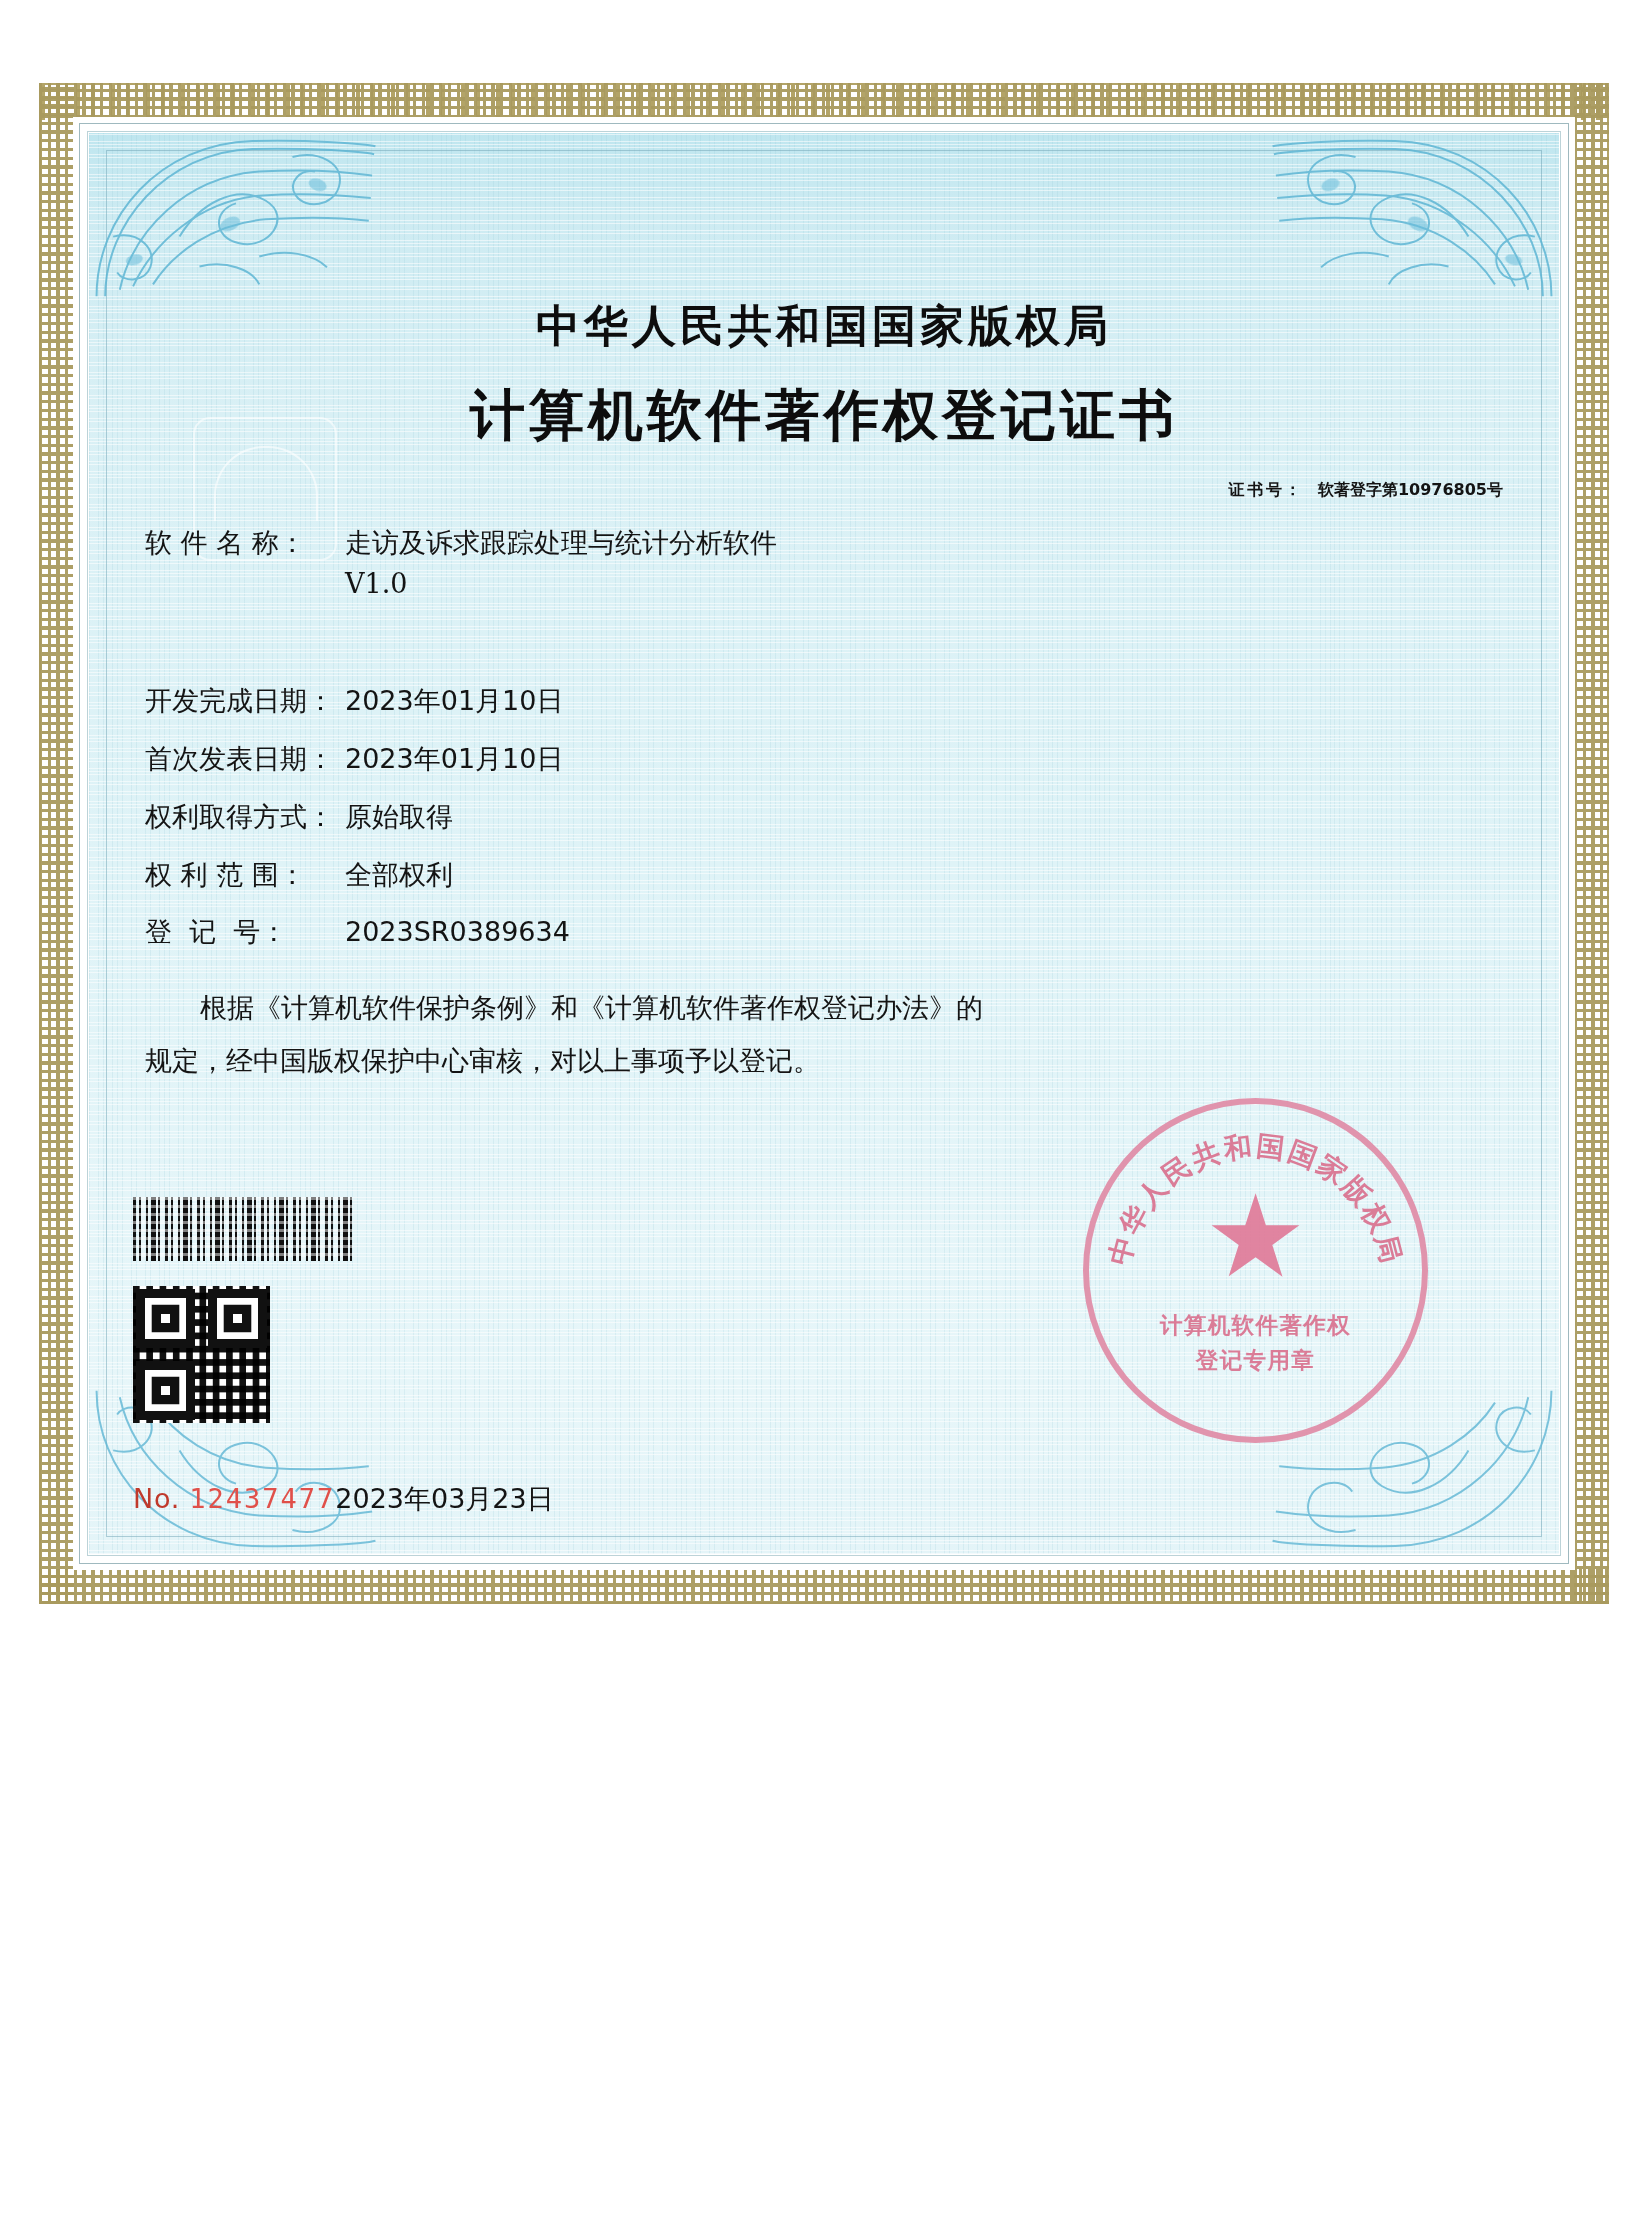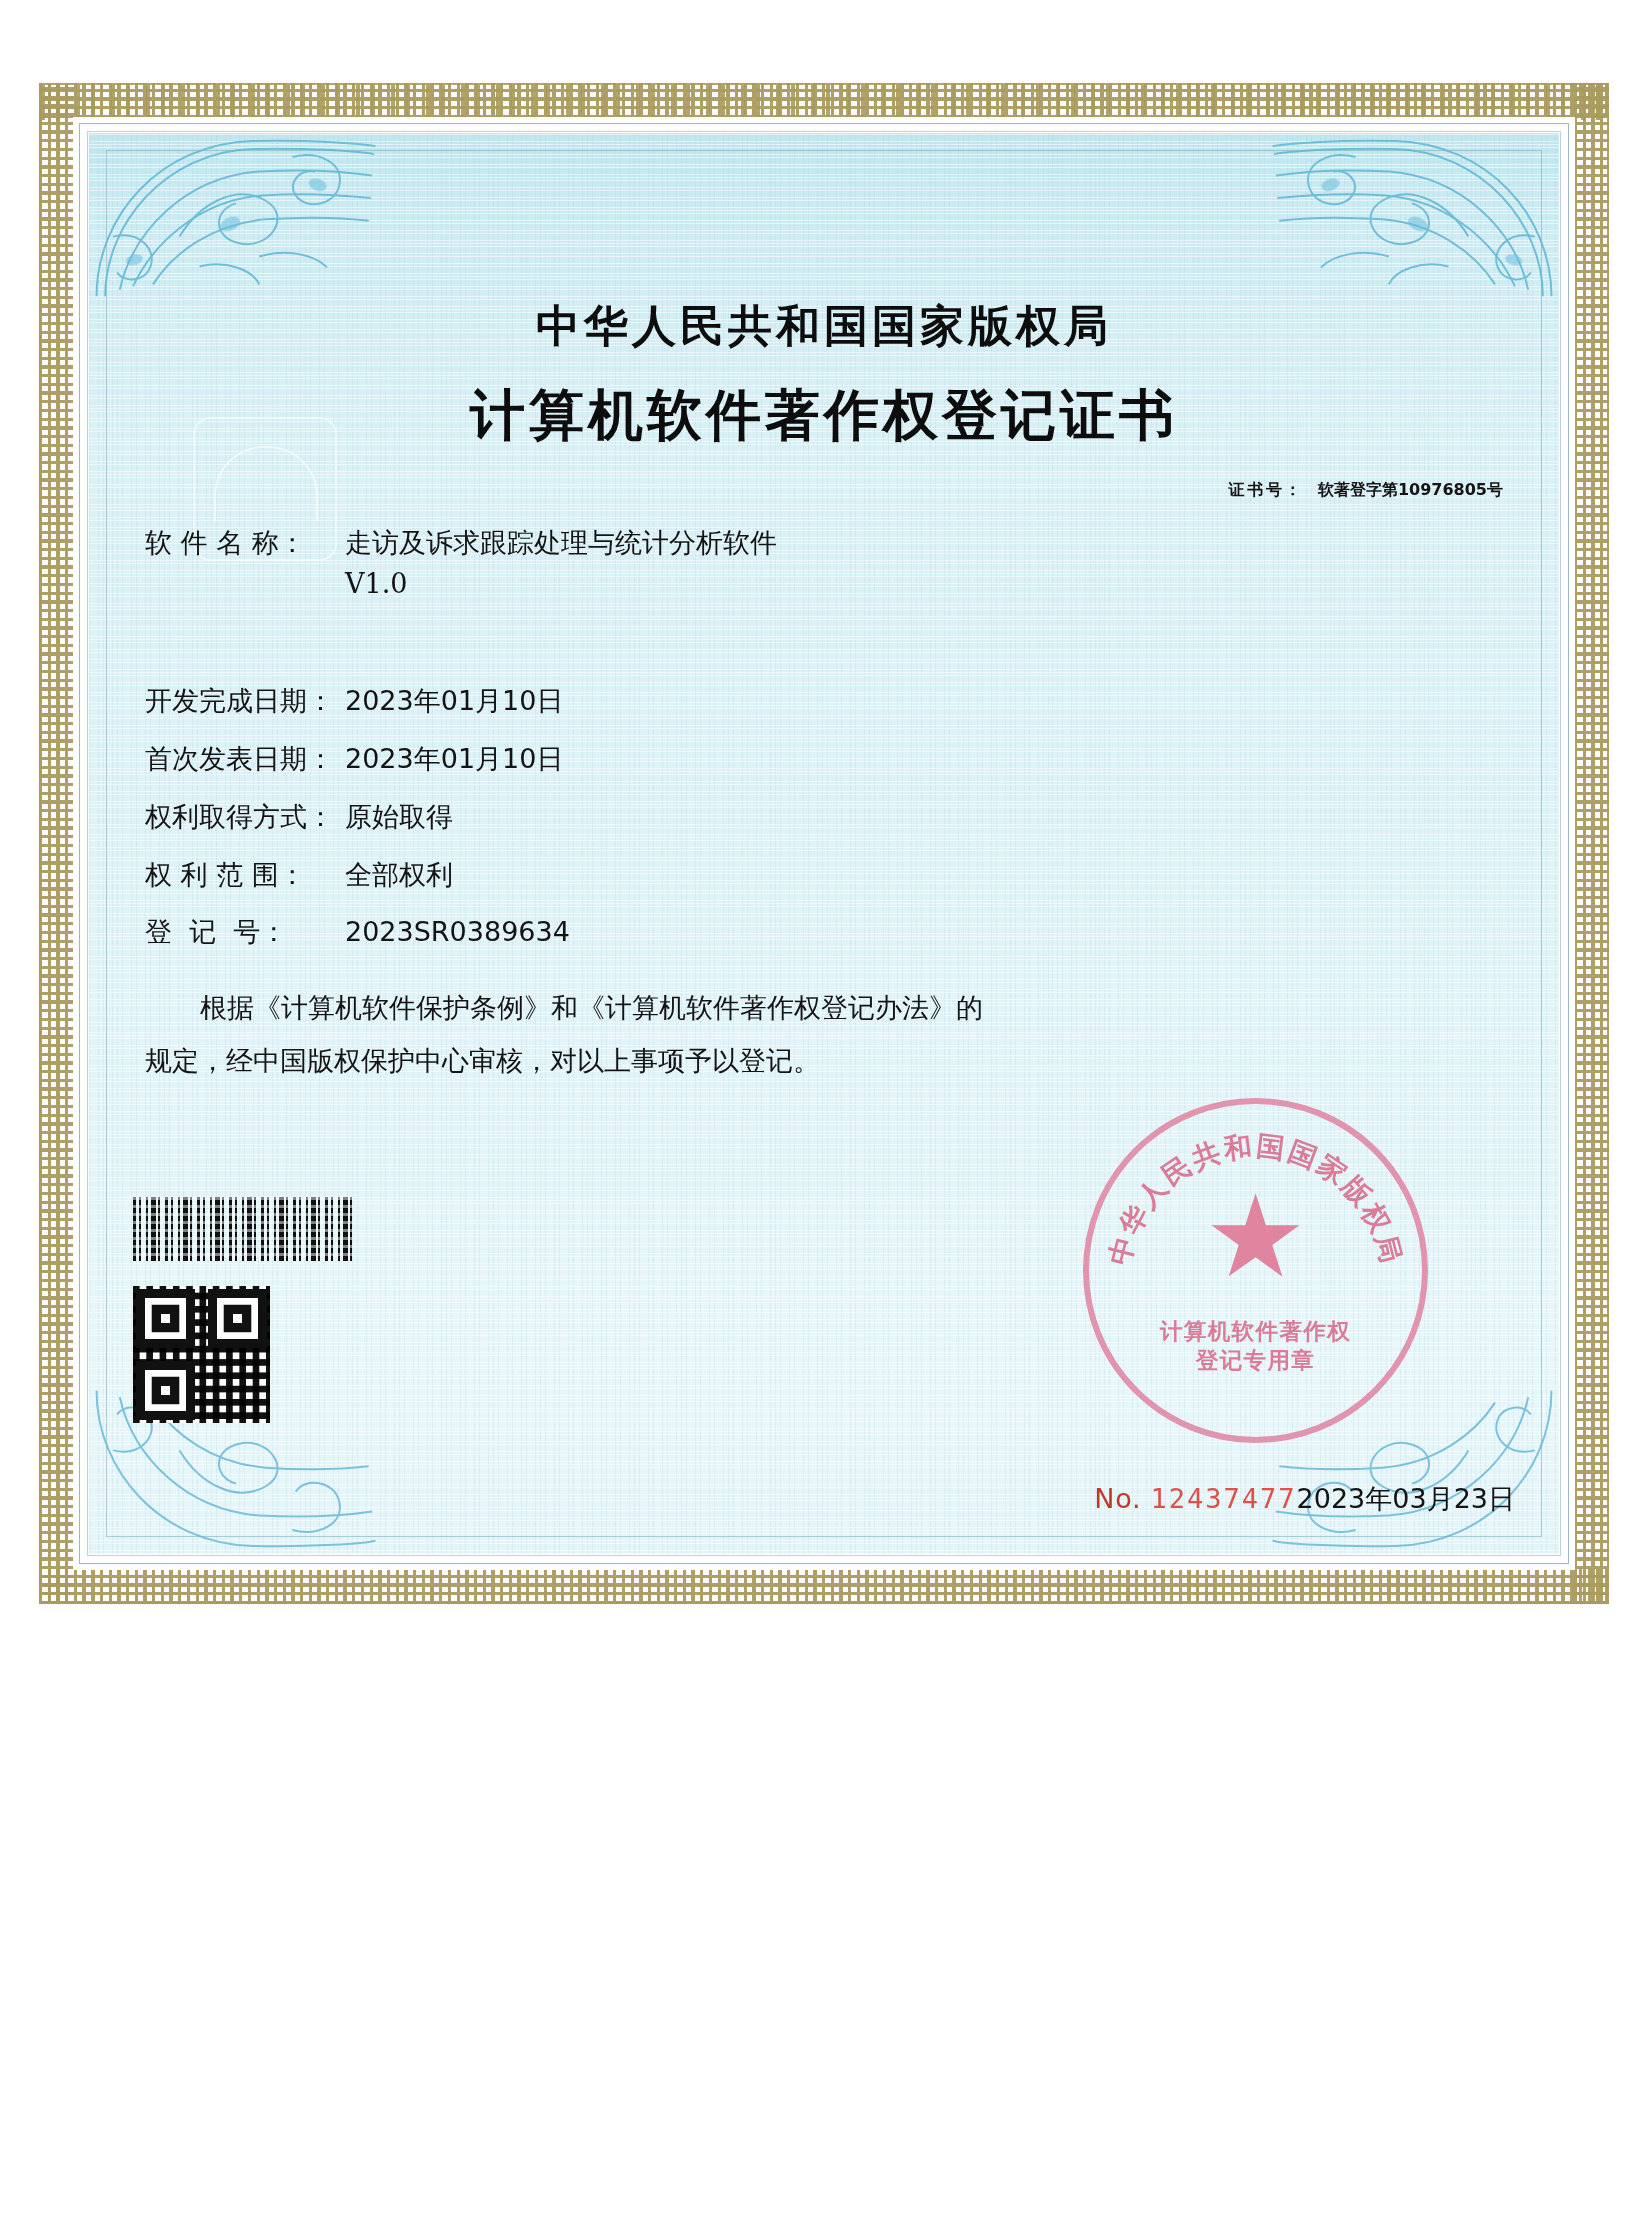--- a/index.html
+++ b/index.html
@@ -279,21 +279,21 @@
   .seal-text-1, .seal-text-2 {
     position: absolute;
     width: 100%;
     text-align: center;
     color: #d9718f;
     font-family: "DejaVu Sans", "Liberation Sans", sans-serif;
     font-size: 22.6px;
     letter-spacing: 1.3px;
     font-weight: 700;
   }
-  .seal-text-1 { top: 212px; }
+  .seal-text-1 { top: 206px; }
   .seal-text-2 { top: 241px; }
   .seal-arc {
     position: absolute;
     left: 0; top: 0;
     width: 333px; height: 333px;
   }
   .seal-arc text {
     fill: #d9718f;
     font-family: "DejaVu Sans", "Liberation Sans", sans-serif;
     font-size: 42px;
@@ -301,21 +301,21 @@
     letter-spacing: 4px;
   }
 
   
   .footer {
     position: absolute;
     left: 133px;
     right: 133px;
     bottom: 126px;
     display: flex;
-    justify-content: flex-end;
+    justify-content: flex-start;
     align-items: baseline;
     font-size: 27px;
     font-family: "DejaVu Sans", "Liberation Sans", sans-serif;
     color: #141414;
   }
   .no-label { color: #c0392b; letter-spacing: 0.7px; }
   .no-value {
     color: #e0504a;
     font-family: "DejaVu Sans Mono", "Liberation Mono", monospace;
     letter-spacing: 2px;

